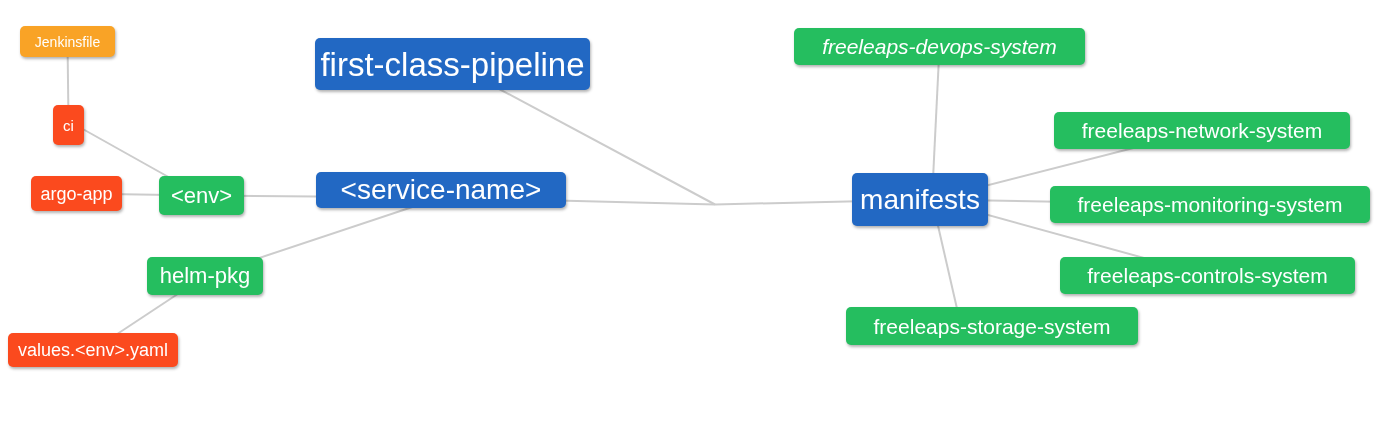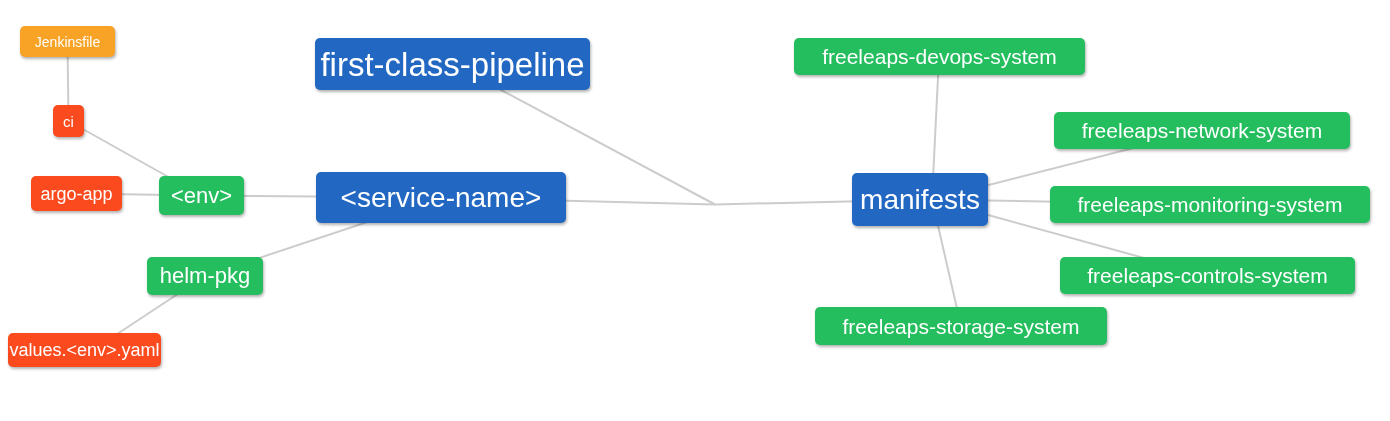--- a/index.html
+++ b/index.html
@@ -52,26 +52,26 @@
       <line x1="441" y1="197.5" x2="715" y2="204.5" stroke="#cccccc" stroke-width="2"></line>
       <line x1="715" y1="204.5" x2="932" y2="199.5" stroke="#cccccc" stroke-width="2"></line>
       <line x1="932" y1="199.5" x2="939.5" y2="46.5" stroke="#cccccc" stroke-width="2"></line>
       <line x1="932" y1="199.5" x2="1202" y2="130.5" stroke="#cccccc" stroke-width="2"></line>
       <line x1="932" y1="199.5" x2="1210" y2="204.5" stroke="#cccccc" stroke-width="2"></line>
       <line x1="932" y1="199.5" x2="1207.5" y2="275.5" stroke="#cccccc" stroke-width="2"></line>
       <line x1="932" y1="199.5" x2="961" y2="326" stroke="#cccccc" stroke-width="2"></line>
     </svg>
 
     <div class="node" style="left: 315px; top: 38px; width: 275px; height: 52px; background: rgb(34, 104, 195); color: rgb(255, 255, 255); font-size: 33px;">first-class-pipeline</div>
-    <div class="node" style="left: 316px; top: 172px; width: 250px; height: 51px; background: rgb(34, 104, 195); color: rgb(255, 255, 255); font-size: 28px; text-align: center;">&lt;service-name&gt;</div>
+    <div class="node" style="left: 316px; top: 172px; width: 250px; height: 36px; background: rgb(34, 104, 195); color: rgb(255, 255, 255); font-size: 28px; text-align: center;">&lt;service-name&gt;</div>
     <div class="node" style="left: 852px; top: 173px; width: 136px; height: 53px; background: rgb(34, 104, 195); color: rgb(255, 255, 255); font-size: 28px;">manifests</div>
     <div class="node" style="left: 159px; top: 176px; width: 85px; height: 39px; background: rgb(37, 190, 95); color: rgb(255, 255, 255); font-size: 22px;">&lt;env&gt;</div>
     <div class="node" style="left: 147px; top: 257px; width: 116px; height: 38px; background: rgb(37, 190, 95); color: rgb(255, 255, 255); font-size: 22px;">helm-pkg</div>
-    <div class="node" style="left: 53px; top: 105px; width: 31px; height: 32px; background: rgb(251, 74, 30); color: rgb(255, 255, 255); font-size: 15px;">ci</div>
+    <div class="node" style="left: 53px; top: 105px; width: 31px; height: 40px; background: rgb(251, 74, 30); color: rgb(255, 255, 255); font-size: 15px;">ci</div>
     <div class="node" style="left: 31px; top: 176px; width: 91px; height: 35px; background: rgb(251, 74, 30); color: rgb(255, 255, 255); font-size: 18px;">argo-app</div>
-    <div class="node" style="left: 8px; top: 333px; width: 153px; height: 34px; background: rgb(251, 74, 30); color: rgb(255, 255, 255); font-size: 18px;">values.&lt;env&gt;.yaml</div>
+    <div class="node" style="left: 8px; top: 333px; width: 170px; height: 34px; background: rgb(251, 74, 30); color: rgb(255, 255, 255); font-size: 18px;">values.&lt;env&gt;.yaml</div>
     <div class="node" style="left: 20px; top: 26px; width: 95px; height: 31px; background: rgb(249, 163, 38); color: rgb(255, 255, 255); font-size: 14px;">Jenkinsfile</div>
-    <div class="node" style="left: 794px; top: 38px; width: 291px; height: 37px; background: rgb(37, 190, 95); color: rgb(255, 255, 255); font-size: 21px;">freeleaps-devops-system</div>
+    <div class="node" style="left: 794px; top: 28px; width: 291px; height: 37px; background: rgb(37, 190, 95); color: rgb(255, 255, 255); font-size: 21px; font-style: italic;">freeleaps-devops-system</div>
     <div class="node" style="left: 1054px; top: 112px; width: 296px; height: 37px; background: rgb(37, 190, 95); color: rgb(255, 255, 255); font-size: 21px;">freeleaps-network-system</div>
     <div class="node" style="left: 1050px; top: 186px; width: 320px; height: 37px; background: rgb(37, 190, 95); color: rgb(255, 255, 255); font-size: 21px;">freeleaps-monitoring-system</div>
     <div class="node" style="left: 1060px; top: 257px; width: 295px; height: 37px; background: rgb(37, 190, 95); color: rgb(255, 255, 255); font-size: 21px;">freeleaps-controls-system</div>
-    <div class="node" style="left: 815px; top: 307px; width: 292px; height: 38px; background: rgb(37, 190, 95); color: rgb(255, 255, 255); font-size: 21px;">freeleaps-storage-system</div>
+    <div class="node" style="left: 846px; top: 307px; width: 292px; height: 38px; background: rgb(37, 190, 95); color: rgb(255, 255, 255); font-size: 21px;">freeleaps-storage-system</div>
   </div>
 
 </body></html>

